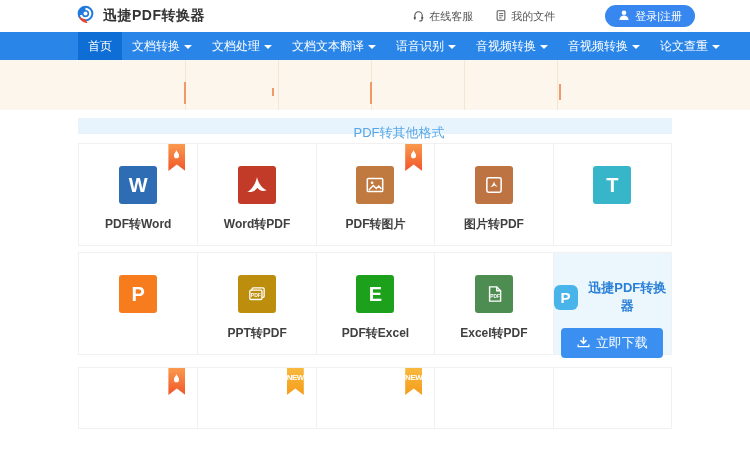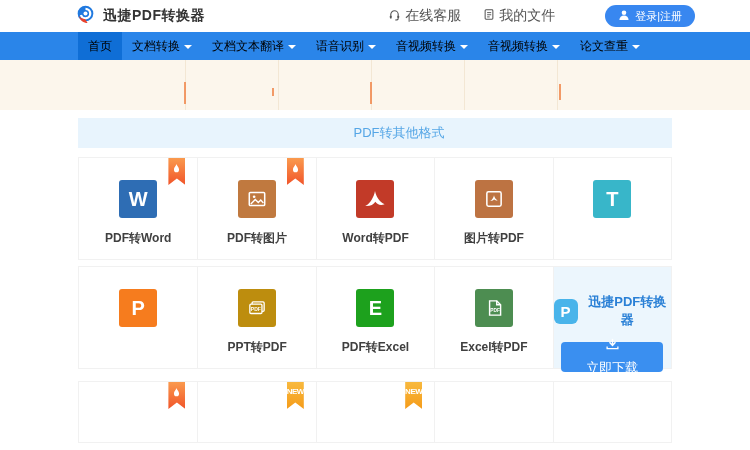--- a/index.html
+++ b/index.html
@@ -4,43 +4,43 @@
 <style>
   * { margin:0; padding:0; box-sizing:border-box; }
   html,body { width:750px; height:450px; overflow:hidden; background:#fff;
     font-family:"Liberation Sans","DejaVu Sans",sans-serif; }
 
   
   .topbar { height:32px; display:flex; align-items:center; background:#fff; }
   .logo { display:flex; align-items:center; gap:7px; margin-left:75px; }
   .logo-text { font-size:14px; font-weight:bold; color:#333; letter-spacing:.5px; }
   .top-right { margin-left:auto; display:flex; align-items:center; }
-  .top-link { display:flex; align-items:center; gap:4px; font-size:14px; color:#555; cursor:pointer; }
+  .top-link { display:flex; align-items:center; gap:4px; font-size:11px; color:#555; cursor:pointer; }
   .top-link + .top-link { margin-left:22px; }
   .login-btn { margin-left:50px; margin-right:55px; height:22px; padding:0 13px;
     border:none; border-radius:11px; background:#3887f0; color:#fff; font-size:11px;
     display:flex; align-items:center; gap:5px; cursor:pointer; }
 
   
   .nav { height:28px; background:#2a85e9; display:flex; align-items:stretch; padding-left:78px; }
   .nav-item { position:relative; display:flex; align-items:center; gap:4px; padding:0 10px;
-    color:#000000; font-size:12px; cursor:pointer; white-space:nowrap; }
+    color:#ffffff; font-size:12px; cursor:pointer; white-space:nowrap; }
   .nav-item.active { background:#0f6ed6; }
   .caret { width:0; height:0; border-left:4px solid transparent; border-right:4px solid transparent;
     border-top:4px solid #fff; margin-top:1px; }
 
   
   .banner-strip { position:relative; height:50px; background:#fcf6ec; }
   .bdiv { position:absolute; top:0; bottom:0; width:1px; background:#f3e7d4; }
   .bdash { position:absolute; width:2px; background:#f08a50; opacity:.85; }
 
   .container { width:594px; margin-left:78px; }
 
   
-  .section-head { position:relative; height:30px; line-height:30px; background:#e8f4fd;
+  .section-head { position:relative; height:16px; line-height:30px; background:#e8f4fd;
     text-align:center; font-size:13px; color:#55a6e6; margin-top:8px;padding-left:48px; }
   .wbox { position:absolute; background:#fff; }
   .wbox1 { left:429px; top:2px; width:78px; height:17px; }
   .wbox2 { left:507px; top:-2px; width:48px; height:20px; }
 
   
   .card-row { display:grid; grid-template-columns:repeat(5,1fr); border:1px solid #f1f1f1; background:#fff; }
   .row1 { margin-top:9px; }
   .row2 { margin-top:6px; }
   .bottom-row { margin-top:12px; }
@@ -66,21 +66,21 @@
     font-size:8px; font-weight:bold; padding-top:5px; letter-spacing:-.5px; }
 
   
   .dl-card { background:#ecf6fd; }
   .dl-brandrow { display:flex; align-items:center; justify-content:center; gap:6px; padding-top:26px; }
   .dl-logo { width:25px; height:25px; border-radius:6px; background:#49b4ea; color:#fff;
     font-weight:bold; font-size:15px; display:flex; align-items:center; justify-content:center; }
   .dl-brand { font-size:13px; font-weight:bold; color:#2a80d6; }
   .dl-btn { margin:13px auto 0; width:102px; height:30px; border:none; border-radius:4px;
     background:#3a8ff0; color:#fff; font-size:13px; display:flex; align-items:center;
-    justify-content:center; gap:6px; cursor:pointer;flex-direction:column; }
+    justify-content:center; gap:6px; cursor:pointer; }
 </style>
 </head>
 <body>
 
 <div class="topbar">
   <div class="logo">
     <span>
       <svg width="21" height="21" viewBox="0 0 22 22">
         <circle cx="11" cy="10" r="8.2" fill="#2079df"></circle>
         <path d="M11 5 a5 5 0 1 1 -4.8 6.5" stroke="#fff" stroke-width="2.4" fill="none"></path>
@@ -127,20 +127,24 @@
 
 <div class="nav">
   <div class="nav-item active">
     <span>首页</span>
   </div>
   <div class="nav-item">
     <span>文档转换</span>
       <span class="caret"></span>
   </div>
   <div class="nav-item">
+    <span>文档处理</span>
+      <span class="caret"></span>
+  </div>
+  <div class="nav-item">
     <span>文档文本翻译</span>
       <span class="caret"></span>
   </div>
   <div class="nav-item">
     <span>语音识别</span>
       <span class="caret"></span>
   </div>
   <div class="nav-item">
     <span>音视频转换</span>
       <span class="caret"></span>
@@ -184,41 +188,41 @@
         <svg width="9" height="11" viewBox="0 0 12 14">
             <path d="M6 0 C6.4 3.2 2.6 4.8 2.6 8.6 a3.4 3.4 0 0 0 6.8 0 C9.4 4.8 5.6 3.2 6 0 Z" fill="#fff"></path>
           </svg>
       </div>
       <div class="icon-box ic-word">
           <span>W</span>
         </div>
       <div class="card-label">PDF转Word</div>
     </div>
     <div class="card">
+      <div class="icon-box ic-acro">
+        <svg width="24" height="20" viewBox="0 0 14 11">
+            <path d="M7 0.8 C7.6 4 9.6 7.2 12.6 8.6 C10 9.4 8.3 8.7 7.2 7.1 C6.1 8.8 4.2 9.8 1.3 9.6 C4.3 8 6.4 4.2 7 0.8 Z" fill="#fff"></path>
+          </svg>
+      </div>
+      <div class="card-label">Word转PDF</div>
+    </div>
+    <div class="card">
       <div class="ribbon hot">
         <svg width="9" height="11" viewBox="0 0 12 14">
             <path d="M6 0 C6.4 3.2 2.6 4.8 2.6 8.6 a3.4 3.4 0 0 0 6.8 0 C9.4 4.8 5.6 3.2 6 0 Z" fill="#fff"></path>
           </svg>
       </div>
       <div class="icon-box ic-img">
         <svg width="22" height="22" viewBox="0 0 20 20">
           <rect x="3" y="4" width="14" height="12" rx="1" fill="none" stroke="#fff" stroke-width="1.4"></rect>
           <circle cx="7.4" cy="8" r="1.2" fill="#fff"></circle>
           <path d="M4.4 14.6 L8.4 10.4 L11.2 13.2 L13.4 11 L15.8 13.6" fill="none" stroke="#fff" stroke-width="1.3"></path>
         </svg>
       </div>
       <div class="card-label">PDF转图片</div>
-    </div>
-    <div class="card">
-      <div class="icon-box ic-acro">
-        <svg width="24" height="20" viewBox="0 0 14 11">
-            <path d="M7 0.8 C7.6 4 9.6 7.2 12.6 8.6 C10 9.4 8.3 8.7 7.2 7.1 C6.1 8.8 4.2 9.8 1.3 9.6 C4.3 8 6.4 4.2 7 0.8 Z" fill="#fff"></path>
-          </svg>
-      </div>
-      <div class="card-label">Word转PDF</div>
     </div>
     <div class="card">
       <div class="icon-box ic-img2">
         <svg width="22" height="22" viewBox="0 0 20 20">
           <rect x="3.5" y="3.5" width="13" height="13" rx="1.5" fill="none" stroke="#fff" stroke-width="1.4"></rect>
           <path d="M10 6.5 C10.3 8.4 11.5 10.3 13.3 11.2 C11.7 11.7 10.7 11.2 10.1 10.3 C9.4 11.3 8.3 11.9 6.6 11.8 C8.4 10.8 9.6 8.5 10 6.5 Z" fill="#fff"></path>
         </svg>
       </div>
       <div class="card-label">图片转PDF</div>
     </div>

